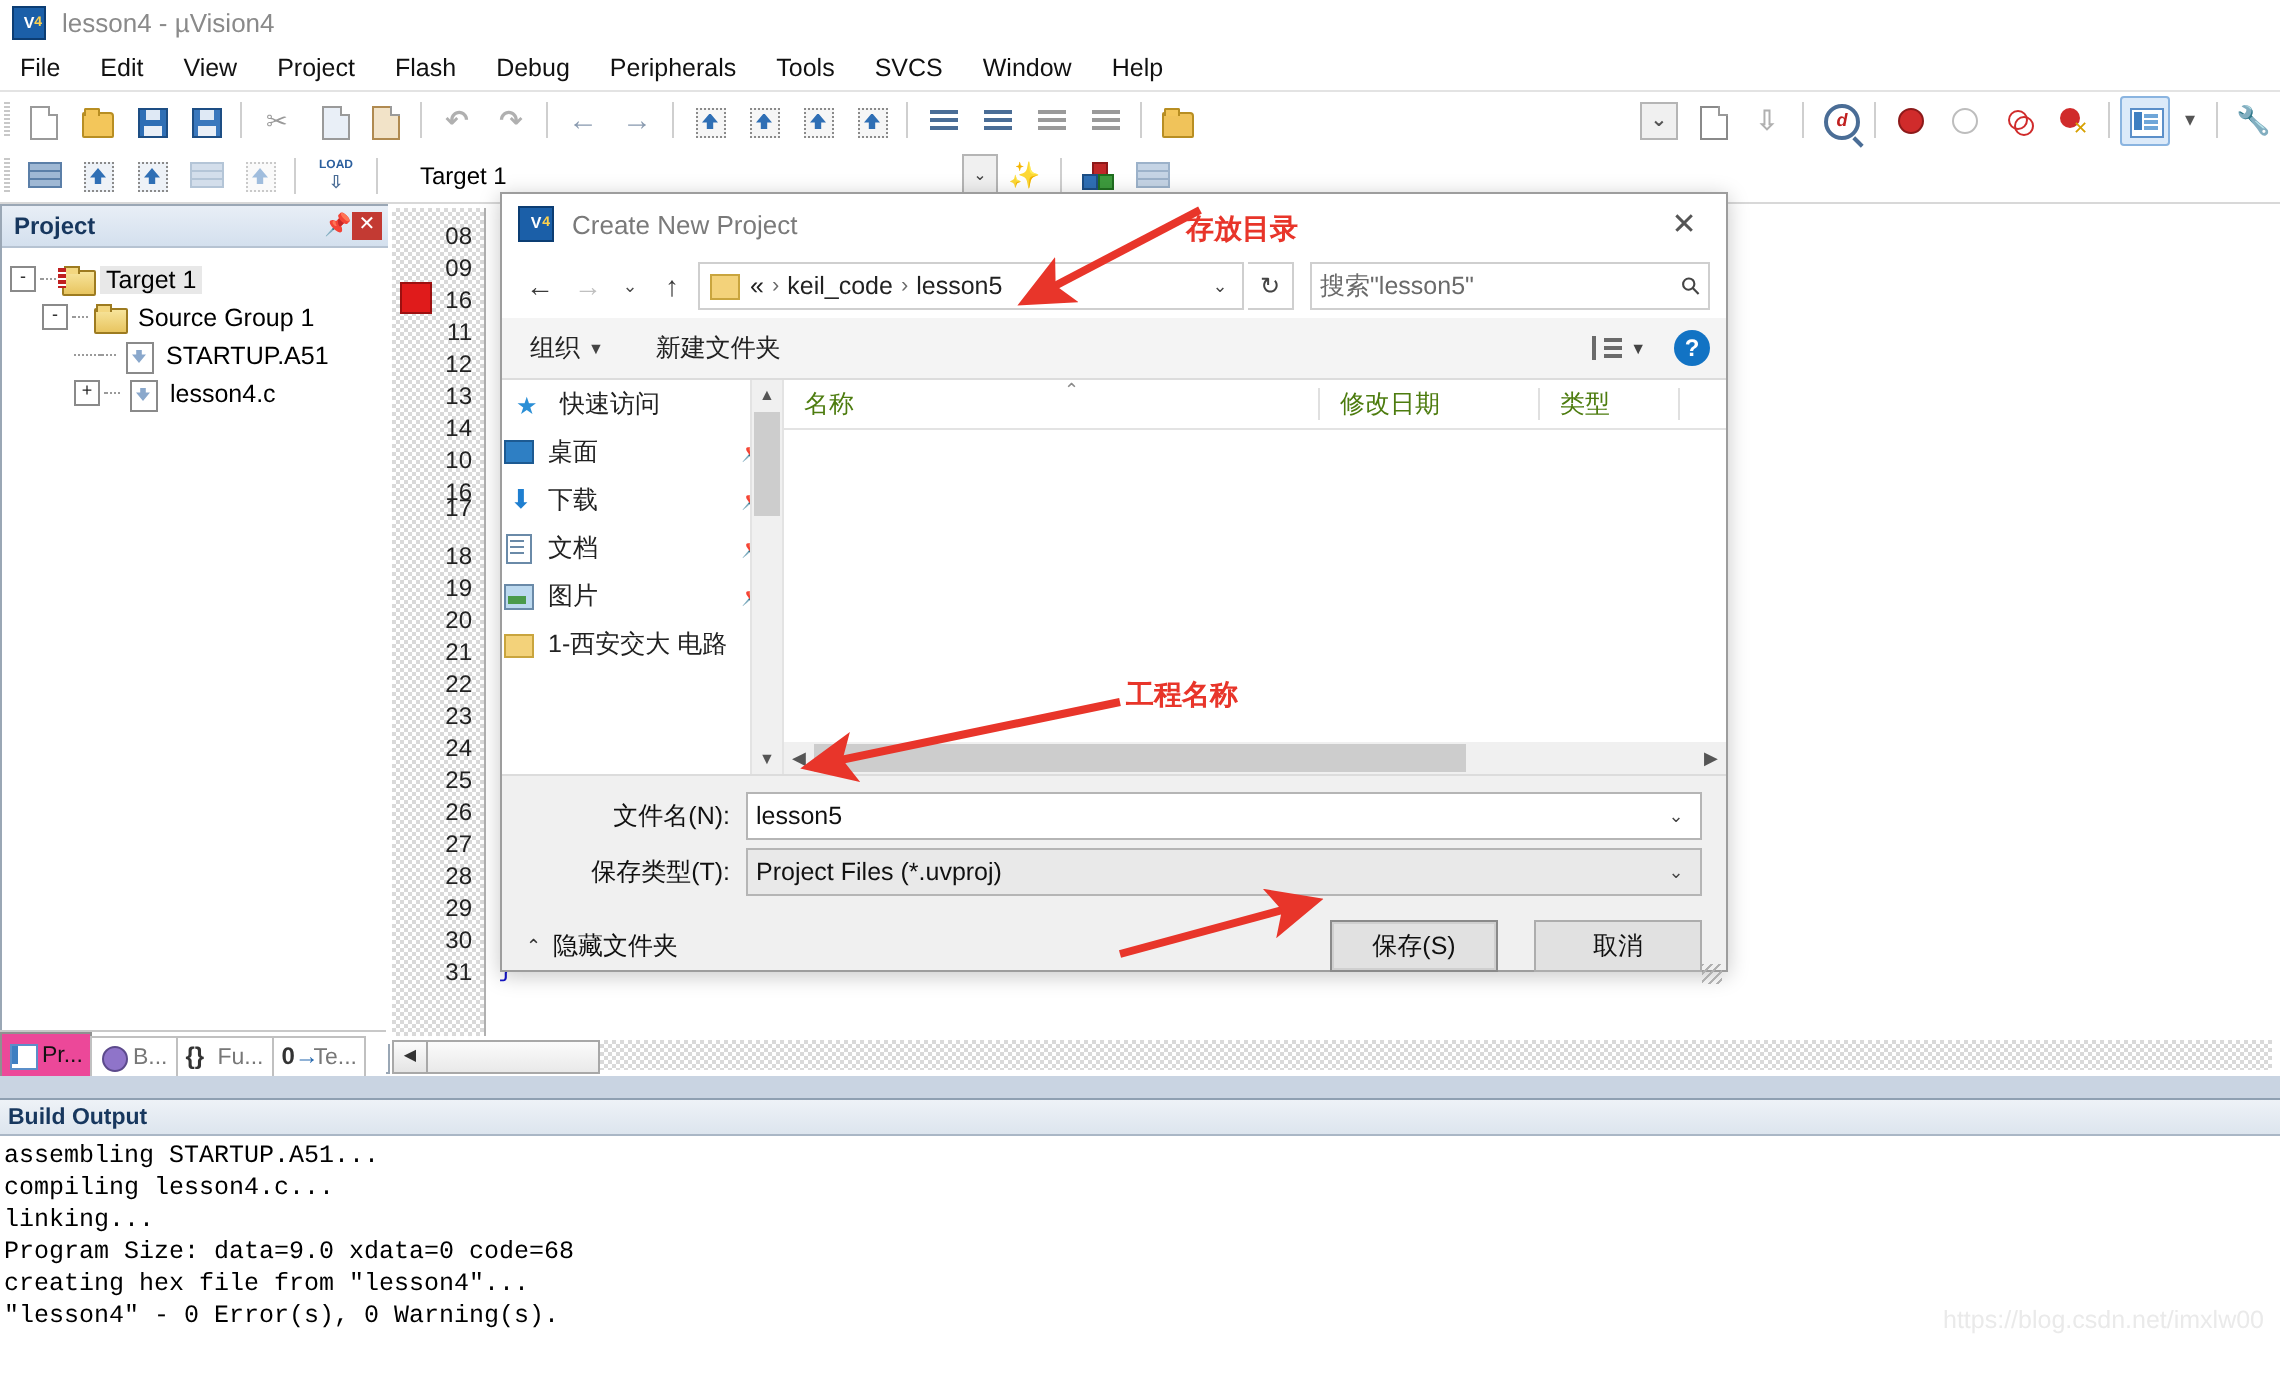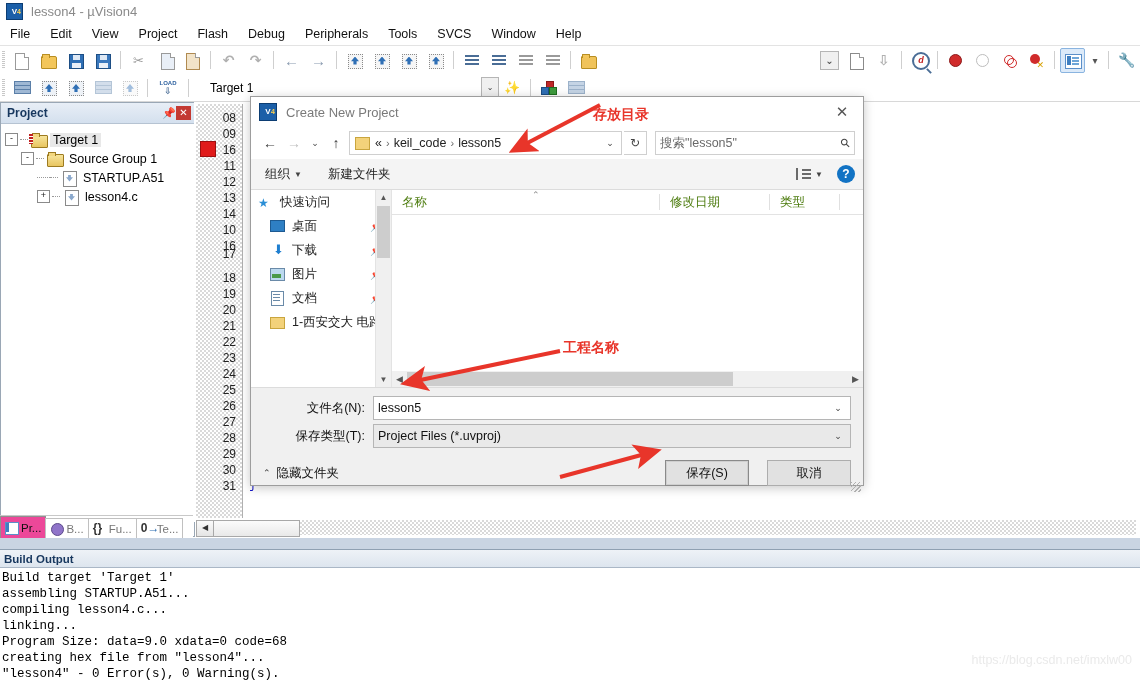--- a/index.html
+++ b/index.html
@@ -184,21 +184,21 @@
   .cmd-item .car{font-size:8px;color:#444;}
   #view-ic{margin-left:auto;display:flex;align-items:center;gap:3px;}
   #vglyph{width:14px;height:12px;border-left:2px solid #6a6a6a;position:relative;}
   #vglyph:after{content:"";position:absolute;left:4px;top:1px;width:9px;height:2px;background:#6a6a6a;
     box-shadow:0 4px 0 #6a6a6a,0 8px 0 #6a6a6a;}
   #help-ic{width:18px;height:18px;border-radius:50%;background:#1273c4;color:#fff;font-size:12px;
     font-weight:bold;text-align:center;line-height:18px;margin-left:14px;}
 
   #dlg-body{display:flex;height:197px;background:#fff;border-bottom:1px solid #dcdcdc;}
   #nav-pane{width:140px;position:relative;overflow:hidden;background:#fff;}
-  .navitem{display:flex;align-items:center;height:24px;padding-left:18px;font-size:12.5px;color:#222;gap:7px;}
+  .navitem{display:flex;align-items:center;height:24px;font-size:12.5px;color:#222;gap:7px;}
   .navitem .nic{width:16px;height:14px;position:relative;flex:none;}
   .navitem .pin{margin-left:auto;margin-right:8px;font-size:10px;color:#9a9a9a;}
   .navitem.root{padding-left:6px;}
   #nav-scroll{position:absolute;right:0;top:0;width:15px;height:197px;background:#f0f0f0;border-left:1px solid #e3e3e3;}
   #nav-scroll .sbtn{height:15px;font-size:8px;text-align:center;line-height:15px;color:#555;background:#f0f0f0;}
   #nav-thumb{position:absolute;left:1px;top:16px;width:13px;height:52px;background:#cdcdcd;}
 
   #file-pane{flex:1;position:relative;background:#fff;border-left:1px solid #e3e3e3;}
   #col-head{height:24px;display:flex;align-items:center;border-bottom:1px solid #e3e3e3;position:relative;}
   .col{font-size:12.5px;color:#4d7c0f;padding-left:10px;position:relative;height:24px;line-height:24px;}
@@ -623,21 +623,20 @@
   <div class="hs-thumb" style="left:17px;width:85px;"></div>
 </div>
 
 <div class="abs" id="status-strip"></div>
 
 <div class="abs" id="build-panel">
   <div id="build-head">
     <span>Build Output</span>
   </div>
   <div id="build-body">
-      <div>Build target 'Target 1'</div>
       <div>assembling STARTUP.A51...</div>
       <div>compiling lesson4.c...</div>
       <div>linking...</div>
       <div>Program Size: data=9.0 xdata=0 code=68</div>
       <div>creating hex file from "lesson4"...</div>
       <div>"lesson4" - 0 Error(s), 0 Warning(s).</div>
     </div>
 </div>
 
 <div class="abs" id="dialog">
@@ -701,32 +700,32 @@
         </div>
         <div class="navitem">
           <span class="nic">
             <i style="position:absolute;left:4px;top:0px;font-size:13px;color:#1f7fd0;line-height:14px">⬇</i>
           </span>
           <span>下载</span>
           <span class="pin">📌</span>
         </div>
         <div class="navitem">
           <span class="nic">
+            <i style="position:absolute;left:2px;top:0;width:11px;height:13px;background:#fff;border:1px solid #6a8aa8"></i>
+            <i style="position:absolute;left:4px;top:3px;width:7px;height:1px;background:#6a8aa8;box-shadow:0 3px 0 #6a8aa8,0 6px 0 #6a8aa8"></i>
+          </span>
+          <span>文档</span>
+          <span class="pin">📌</span>
+        </div>
+        <div class="navitem">
+          <span class="nic">
             <i style="position:absolute;left:1px;top:1px;width:13px;height:11px;background:#bcd9ef;border:1px solid #6a8aa8"></i>
             <i style="position:absolute;left:3px;top:7px;width:9px;height:4px;background:#4a9a4a"></i>
           </span>
           <span>图片</span>
-          <span class="pin">📌</span>
-        </div>
-        <div class="navitem">
-          <span class="nic">
-            <i style="position:absolute;left:2px;top:0;width:11px;height:13px;background:#fff;border:1px solid #6a8aa8"></i>
-            <i style="position:absolute;left:4px;top:3px;width:7px;height:1px;background:#6a8aa8;box-shadow:0 3px 0 #6a8aa8,0 6px 0 #6a8aa8"></i>
-          </span>
-          <span>文档</span>
           <span class="pin">📌</span>
         </div>
         <div class="navitem">
           <span class="nic">
             <i style="position:absolute;left:1px;top:2px;width:13px;height:10px;background:#f3d27a;border:1px solid #c9a53e"></i>
           </span>
           <span>1-西安交大 电路</span>
         </div>
         <div id="nav-scroll">
         <div class="sbtn">▲</div>

